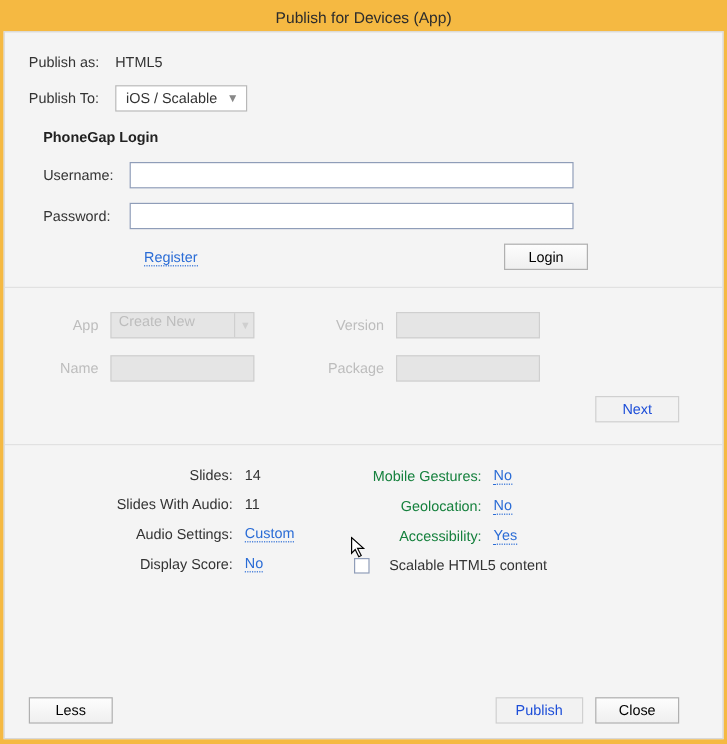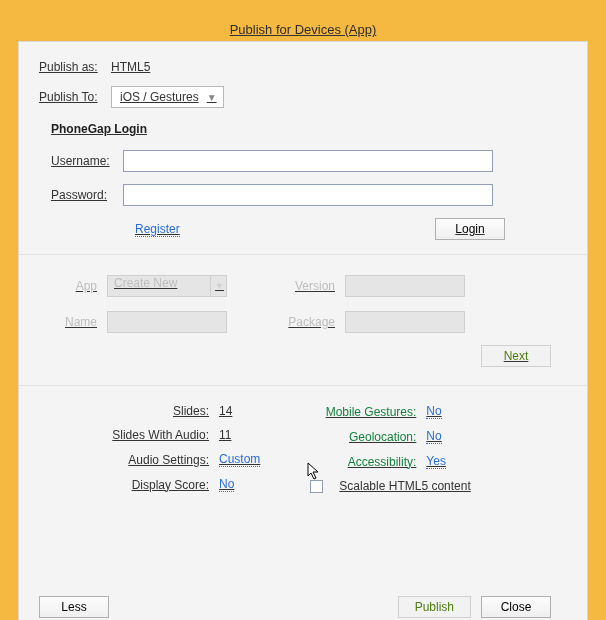--- a/index.html
+++ b/index.html
@@ -9,22 +9,21 @@
     font-size: 12px;
     background: #f5b942;
     width: 606px;
     height: 620px;
     color: #333;
   }
   .window {
     width: 606px;
     height: 620px;
     background: #f5b942;
-    padding: 18px;
-    text-decoration: underline;
+    padding: 3px;
   }
   .titlebar {
     text-align: center;
     padding: 4px 0 4px 0;
     color: #2c2c2c;
     font-size: 13px;
   }
   .content {
     background: #f4f4f4;
     border: 1px solid #d8d8d8;
@@ -92,21 +91,21 @@
     border: 1px solid #b0b0b0;
     background: linear-gradient(#fdfdfd, #efefef);
     height: 22px;
     min-width: 70px;
     padding: 0 16px;
     font-size: 12px;
     cursor: pointer;
     font-family: inherit;
   }
   .btn.disabled {
-    color: #4d7c0f;
+    color: #1d4ed8;
     border-color: #d0d0d0;
     background: #f2f2f2;
     cursor: default;
   }
   .login-row {
     display: flex;
     align-items: center;
     margin: 6px 0 14px 96px;
     width: 370px;
     justify-content: space-between;
@@ -234,21 +233,21 @@
   <div class="content">
 
     <div class="row">
       <span class="label">Publish as:</span>
       <span class="value-static">HTML5</span>
     </div>
 
     <div class="row">
       <span class="label">Publish To:</span>
       <div class="select">
-        <span>iOS / Gestures</span>
+        <span>iOS / Scalable</span>
         <span class="chev">▼</span>
       </div>
     </div>
 
     <div class="section-title">PhoneGap Login</div>
 
     <div class="form-row">
       <span class="form-label">Username:</span>
       <input class="text-input" type="text" value="" style="">
     </div>

